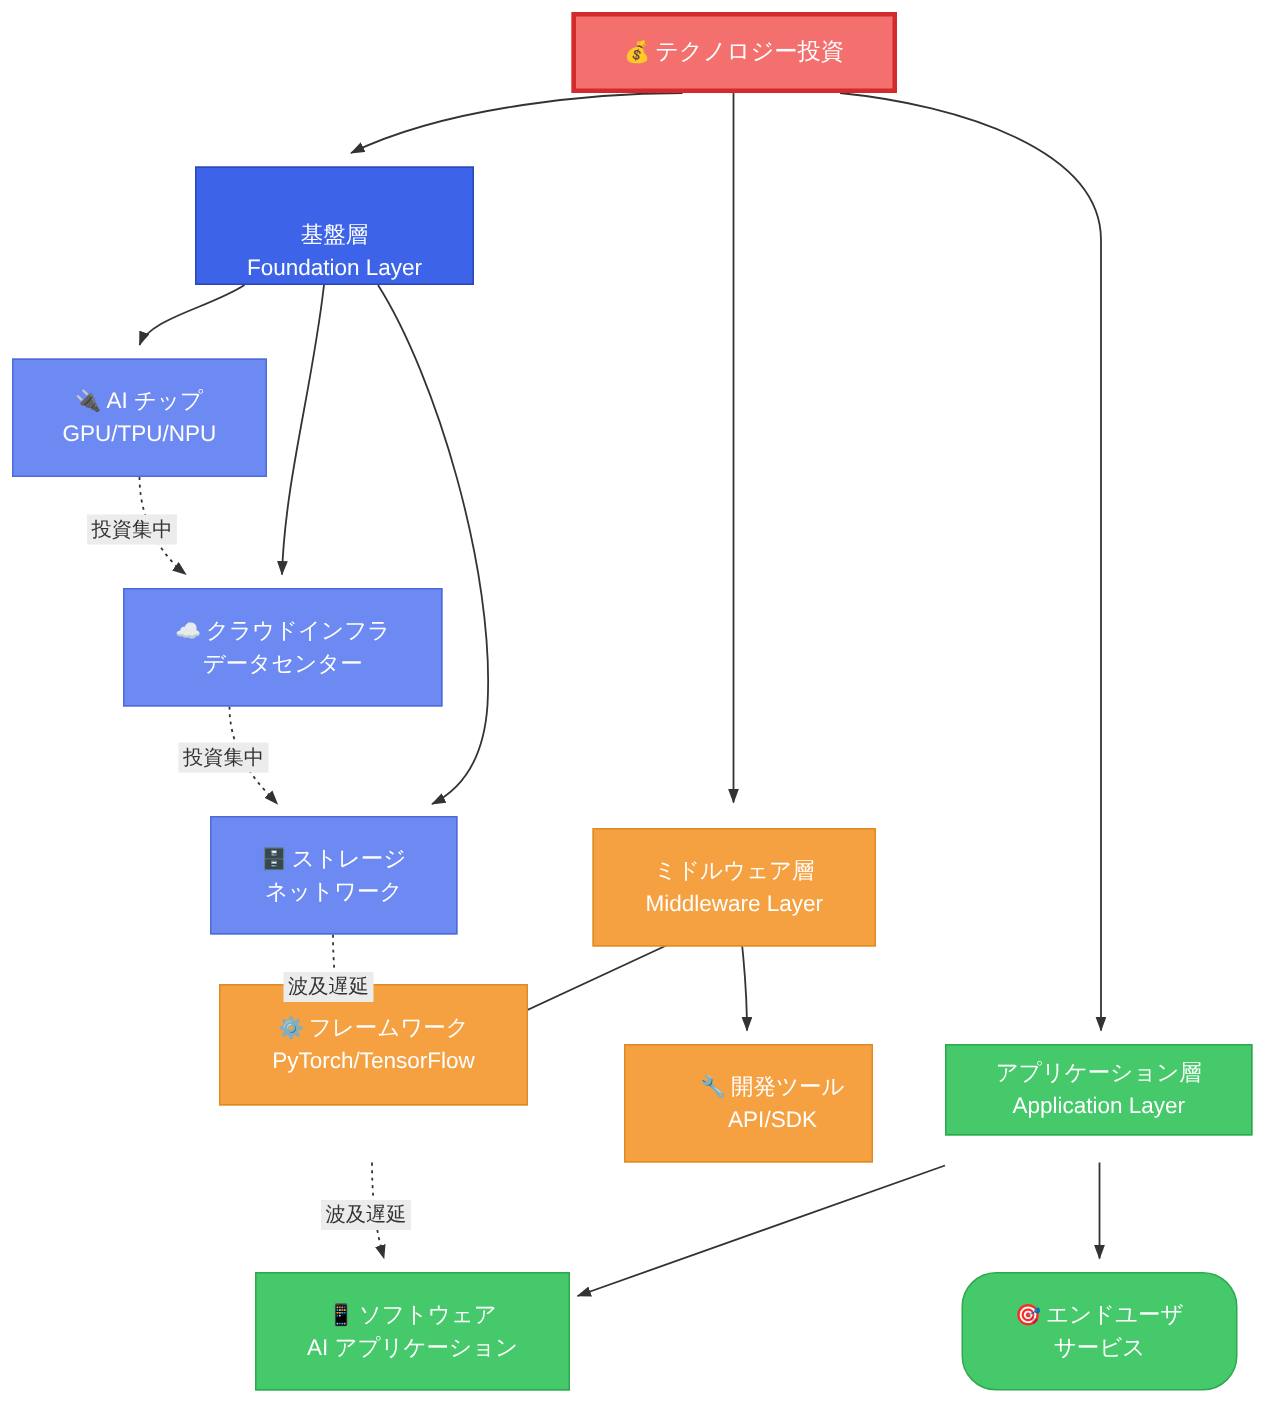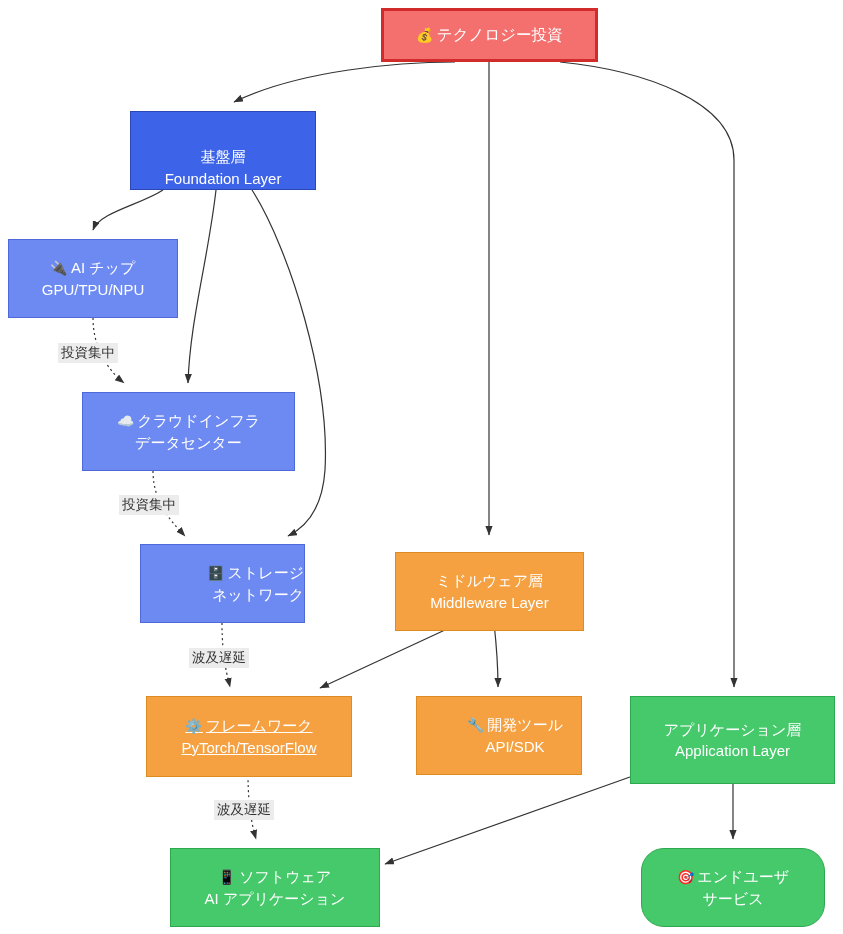--- a/index.html
+++ b/index.html
@@ -137,41 +137,41 @@
   <div class="node blue-light" style="left:8px; top:239px; width:170px; height:79px;">
     <div class="line1"><span class="icon">🔌</span><span>AI チップ</span></div>
     <div class="line2">GPU/TPU/NPU</div>
   </div>
 
   <div class="node blue-light" style="left:46px; top:392px; width:213px; height:79px;margin-left:36px;">
     <div class="line1"><span class="icon">☁️</span><span>クラウドインフラ</span></div>
     <div class="line2">データセンター</div>
   </div>
 
-  <div class="node blue-light" style="left:140px; top:544px; width:165px; height:79px;align-items:flex-end;">
+  <div class="node blue-light" style="left:140px; top:544px; width:165px; height:79px;">
     <div class="line1"><span class="icon">🗄️</span><span>ストレージ</span></div>
     <div class="line2">ネットワーク</div>
   </div>
 
   <div class="node orange" style="left:395px; top:552px; width:189px; height:79px;">
     <div class="line1">ミドルウェア層</div>
     <div class="line2">Middleware Layer</div>
   </div>
 
-  <div class="node orange" style="left:146px; top:696px; width:206px; height:81px;text-decoration:underline;">
+  <div class="node orange" style="left:146px; top:656px; width:206px; height:81px;">
     <div class="line1"><span class="icon">⚙️</span><span>フレームワーク</span></div>
     <div class="line2">PyTorch/TensorFlow</div>
   </div>
 
   <div class="node orange" style="left:416px; top:696px; width:166px; height:79px;padding-left:32px;">
     <div class="line1"><span class="icon">🔧</span><span>開発ツール</span></div>
     <div class="line2">API/SDK</div>
   </div>
 
-  <div class="node green" style="left:630px; top:696px; width:205px; height:88px;">
+  <div class="node green" style="left:630px; top:696px; width:205px; height:61px;">
     <div class="line1">アプリケーション層</div>
     <div class="line2">Application Layer</div>
   </div>
 
   <div class="node green" style="left:170px; top:848px; width:210px; height:79px;">
     <div class="line1"><span class="icon">📱</span><span>ソフトウェア</span></div>
     <div class="line2">AI アプリケーション</div>
   </div>
 
   <div class="node green" style="left:641px; top:848px; width:184px; height:79px;border-radius:23px;">

